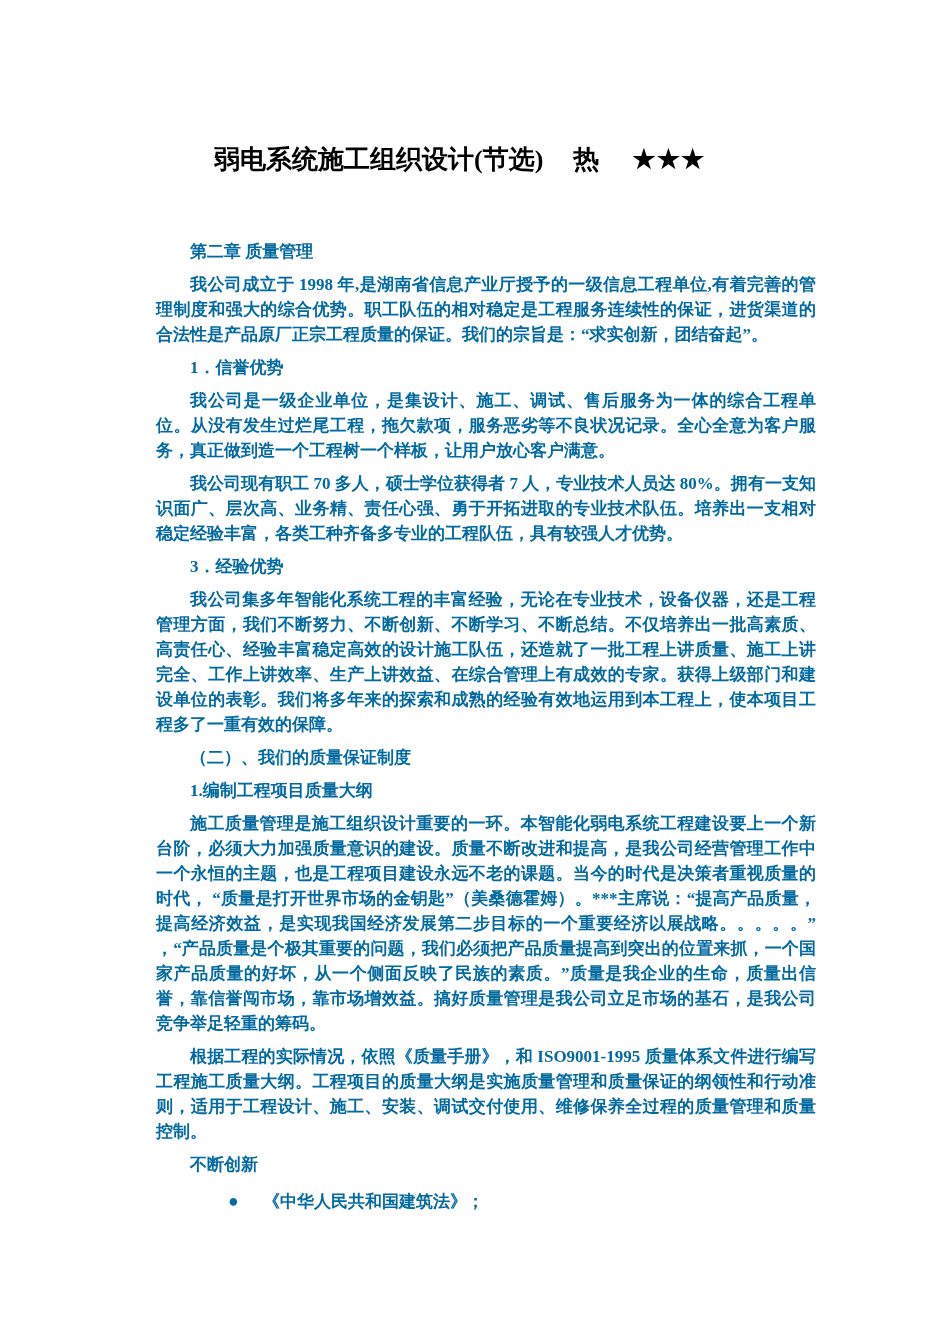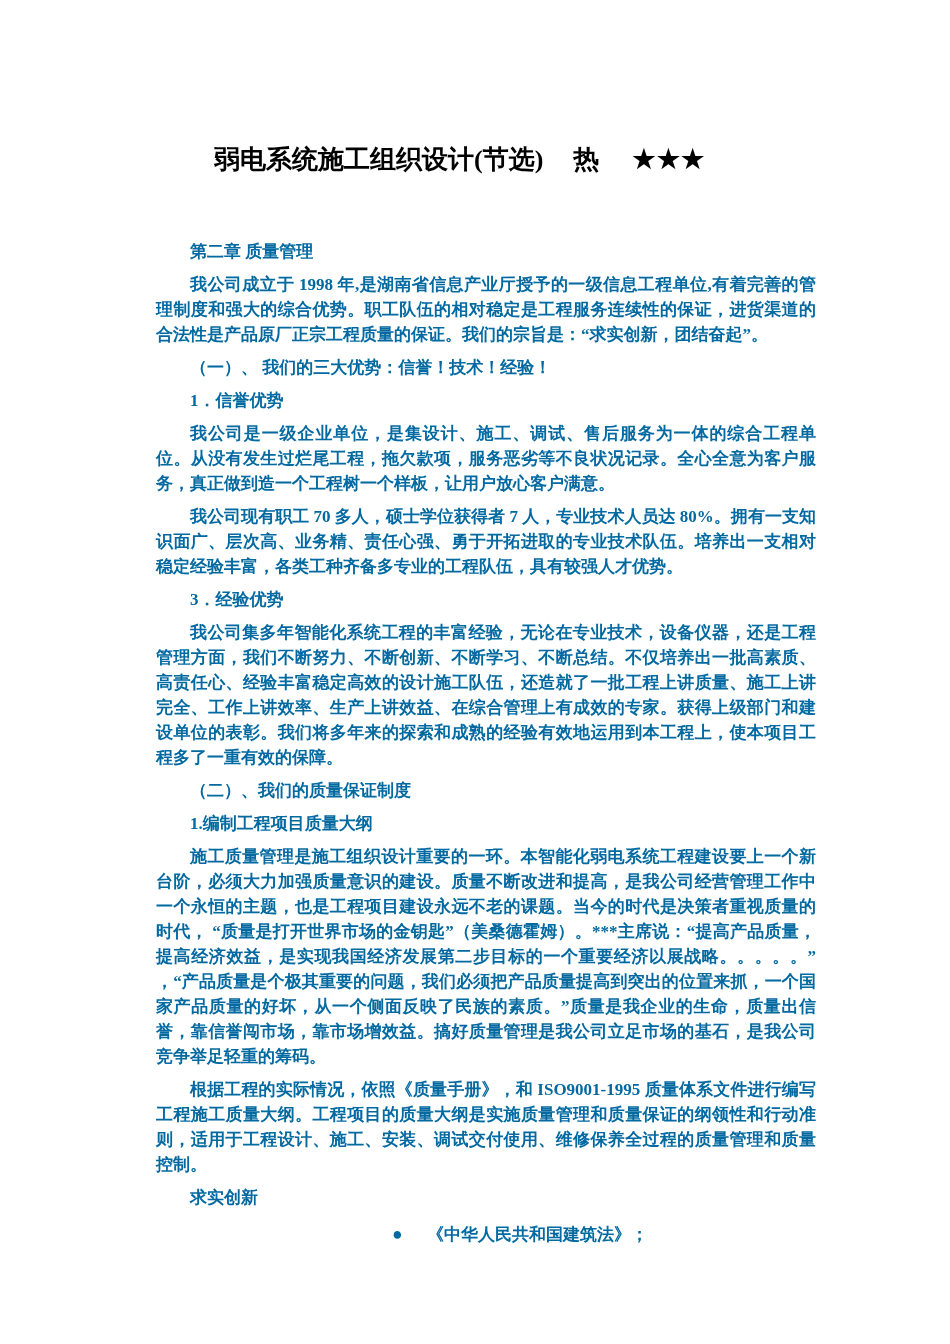--- a/index.html
+++ b/index.html
@@ -31,48 +31,47 @@
     left: 140px; top: 223px; width: 676px;
     font-size: 17px;
     line-height: 25px;
     text-align: justify;
     color: #0369a1;
   }
   .para { text-indent: 2em; }
   .para.bullet {
     text-indent: 0;
     padding-left: 72px;
-    text-align: center;
+    text-align: left;
   }
   .bullet-glyph {
     display: inline-block;
     font-size: 18px;
     margin-right: 16px;
     transform: scaleX(0.95);
   }
 </style>
 </head>
 <body>
 
 <div class="page">
 
   <div class="title-line">
     <span>弱电系统施工组织设计(节选)</span><span class="hot">热</span><span class="stars">★★★</span>
   </div>
 
   <div class="content">
       <p class="para heading">第二章 质量管理</p>
       <p class="para body">我公司成立于 1998 年,是湖南省信息产业厅授予的一级信息工程单位,有着完善的管理制度和强大的综合优势。职工队伍的相对稳定是工程服务连续性的保证，进货渠道的合法性是产品原厂正宗工程质量的保证。我们的宗旨是：“求实创新，团结奋起”。</p>
-      <p class="para subheading">（一）、 我们的三大优势：信誉！技术！经验！</p>
       <p class="para subheading">1．信誉优势</p>
       <p class="para body">我公司是一级企业单位，是集设计、施工、调试、售后服务为一体的综合工程单位。从没有发生过烂尾工程，拖欠款项，服务恶劣等不良状况记录。全心全意为客户服务，真正做到造一个工程树一个样板，让用户放心客户满意。</p>
       <p class="para body">我公司现有职工 70 多人，硕士学位获得者 7 人，专业技术人员达 80%。拥有一支知识面广、层次高、业务精、责任心强、勇于开拓进取的专业技术队伍。培养出一支相对稳定经验丰富，各类工种齐备多专业的工程队伍，具有较强人才优势。</p>
       <p class="para subheading">3．经验优势</p>
       <p class="para body">我公司集多年智能化系统工程的丰富经验，无论在专业技术，设备仪器，还是工程管理方面，我们不断努力、不断创新、不断学习、不断总结。不仅培养出一批高素质、高责任心、经验丰富稳定高效的设计施工队伍，还造就了一批工程上讲质量、施工上讲完全、工作上讲效率、生产上讲效益、在综合管理上有成效的专家。获得上级部门和建设单位的表彰。我们将多年来的探索和成熟的经验有效地运用到本工程上，使本项目工程多了一重有效的保障。</p>
       <p class="para subheading">（二）、我们的质量保证制度</p>
       <p class="para subheading">1.编制工程项目质量大纲</p>
       <p class="para body">施工质量管理是施工组织设计重要的一环。本智能化弱电系统工程建设要上一个新台阶，必须大力加强质量意识的建设。质量不断改进和提高，是我公司经营管理工作中一个永恒的主题，也是工程项目建设永远不老的课题。当今的时代是决策者重视质量的时代， “质量是打开世界市场的金钥匙”（美桑德霍姆）。***主席说：“提高产品质量，提高经济效益，是实现我国经济发展第二步目标的一个重要经济以展战略。。。。。” ，“产品质量是个极其重要的问题，我们必须把产品质量提高到突出的位置来抓，一个国家产品质量的好坏，从一个侧面反映了民族的素质。”质量是我企业的生命，质量出信誉，靠信誉闯市场，靠市场增效益。搞好质量管理是我公司立足市场的基石，是我公司竞争举足轻重的筹码。</p>
       <p class="para body">根据工程的实际情况，依照《质量手册》，和 ISO9001-1995 质量体系文件进行编写工程施工质量大纲。工程项目的质量大纲是实施质量管理和质量保证的纲领性和行动准则，适用于工程设计、施工、安装、调试交付使用、维修保养全过程的质量管理和质量控制。</p>
-      <p class="para subheading">求实创新</p>
+      <p class="para subheading">不断创新</p>
       <p class="para bullet"><span class="bullet-glyph">●</span><span>《中华人民共和国建筑法》；</span></p>
     </div>
 
 </div>
 
 </body></html>

